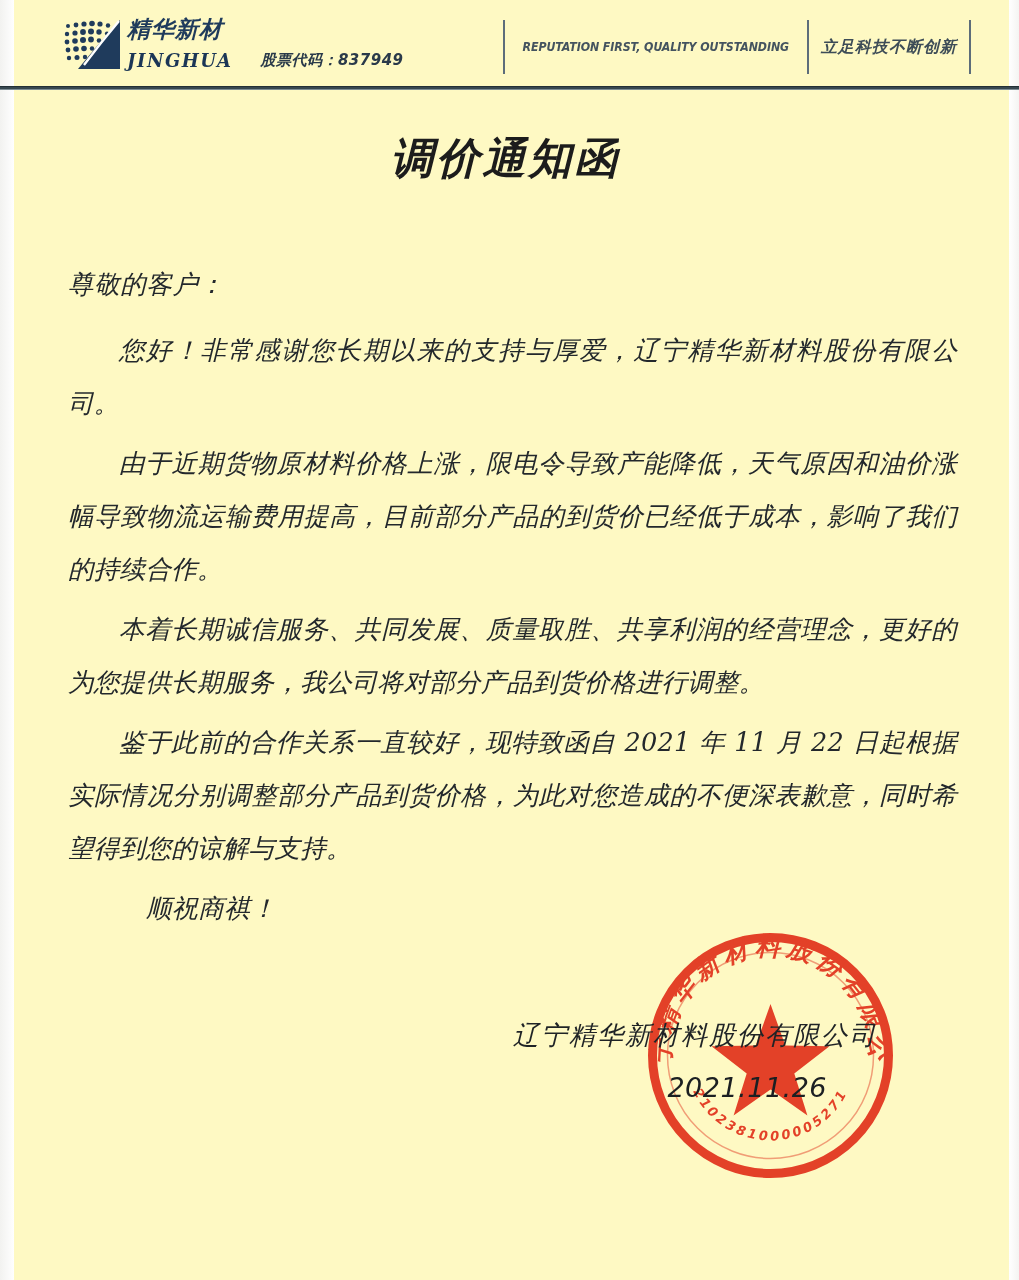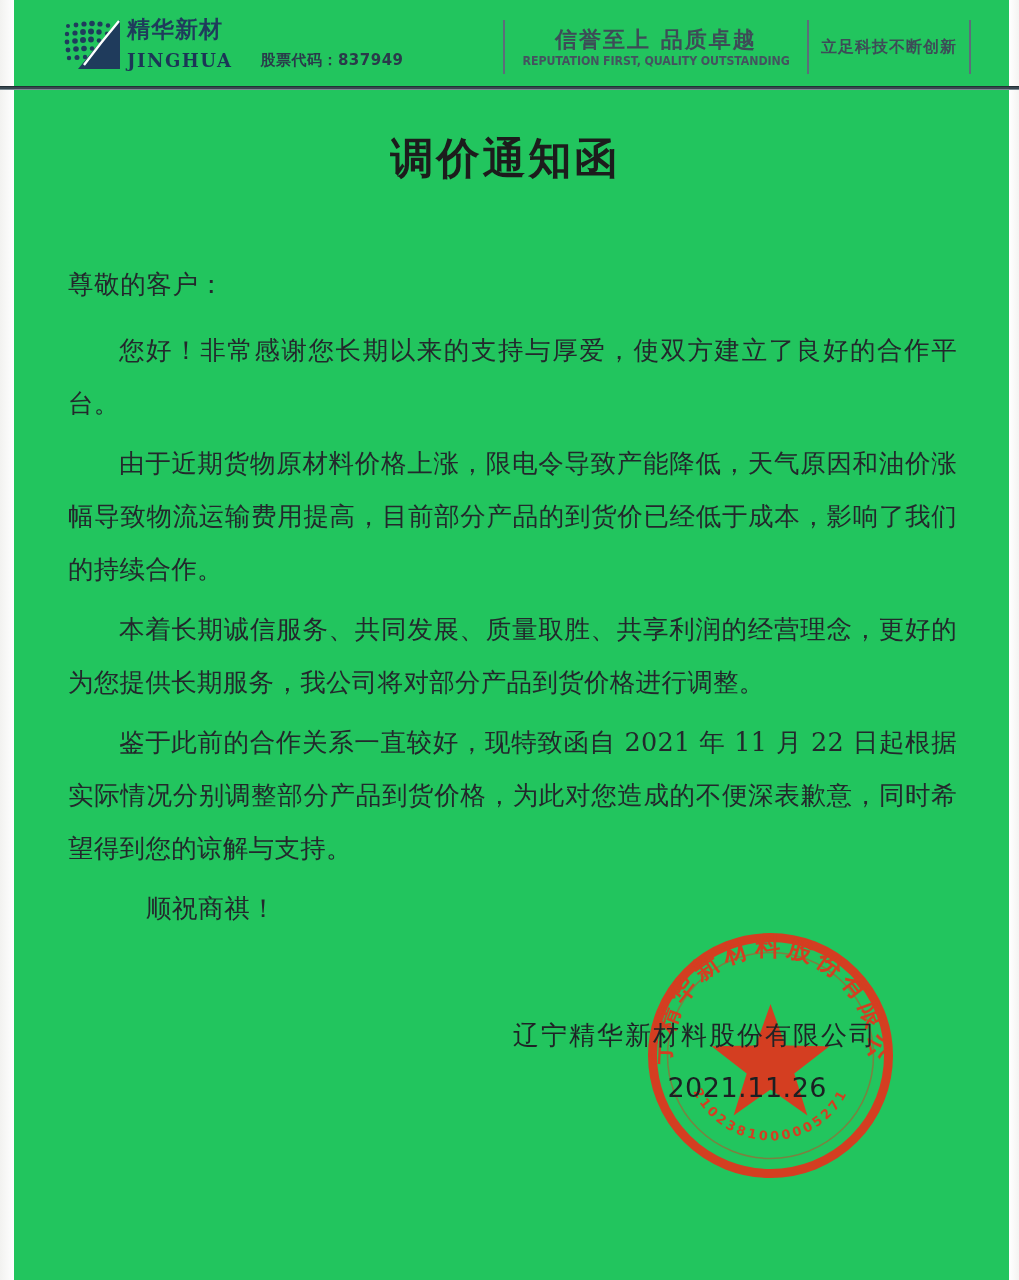--- a/index.html
+++ b/index.html
@@ -15,21 +15,22 @@
     position: relative;
     font-family: "DejaVu Serif", "Liberation Serif", serif;
     color: #262b2e;
     overflow: hidden;
   }
 
   
   .page {
     position: absolute;
     inset: 0;
-    background: #22c55e;
+    background: #fef9c3;
+    font-style: italic;
   }
   .page-edge-left {
     position: absolute;
     left: 0; top: 0; bottom: 0;
     width: 14px;
     background: linear-gradient(to right, #f2f2f0, #ffffff);
   }
   .page-edge-right {
     position: absolute;
     right: 0; top: 0; bottom: 0;
@@ -285,39 +286,38 @@
       <div class="brand-names">
         <div class="brand-cn">精华新材</div>
         <div class="brand-en">JINGHUA</div>
       </div>
       <div class="stock-code">股票代码：837949</div>
     </div>
 
     <div class="slogan-block">
       <div class="vbar"></div>
       <div class="slogan-main">
-        <div class="slogan-cn">信誉至上  品质卓越</div>
         <div class="slogan-en">REPUTATION FIRST, QUALITY OUTSTANDING</div>
       </div>
       <div class="vbar"></div>
       <div class="slogan-side">
         <div>立足科技</div>
         <div>不断创新</div>
       </div>
       <div class="vbar"></div>
     </div>
   </div>
 
   <div class="header-rule"></div>
 
   <div class="doc-title">调价通知函</div>
 
   <div class="letter-body">
     <div class="salutation">尊敬的客户：</div>
-    <p class="para">您好！非常感谢您长期以来的支持与厚爱，使双方建立了良好的合作平台。</p>
+    <p class="para">您好！非常感谢您长期以来的支持与厚爱，辽宁精华新材料股份有限公司。</p>
     <p class="para">由于近期货物原材料价格上涨，限电令导致产能降低，天气原因和油价涨幅导致物流运输费用提高，目前部分产品的到货价已经低于成本，影响了我们的持续合作。</p>
     <p class="para">本着长期诚信服务、共同发展、质量取胜、共享利润的经营理念，更好的为您提供长期服务，我公司将对部分产品到货价格进行调整。</p>
     <p class="para">鉴于此前的合作关系一直较好，现特致函自 2021 年 11 月 22 日起根据实际情况分别调整部分产品到货价格，为此对您造成的不便深表歉意，同时希望得到您的谅解与支持。</p>
     <div class="closing second">顺祝商祺！</div>
   </div>
 
   <div class="signature-area">
 
     <div class="seal">
       <svg width="275" height="275" viewBox="0 0 275 275">

